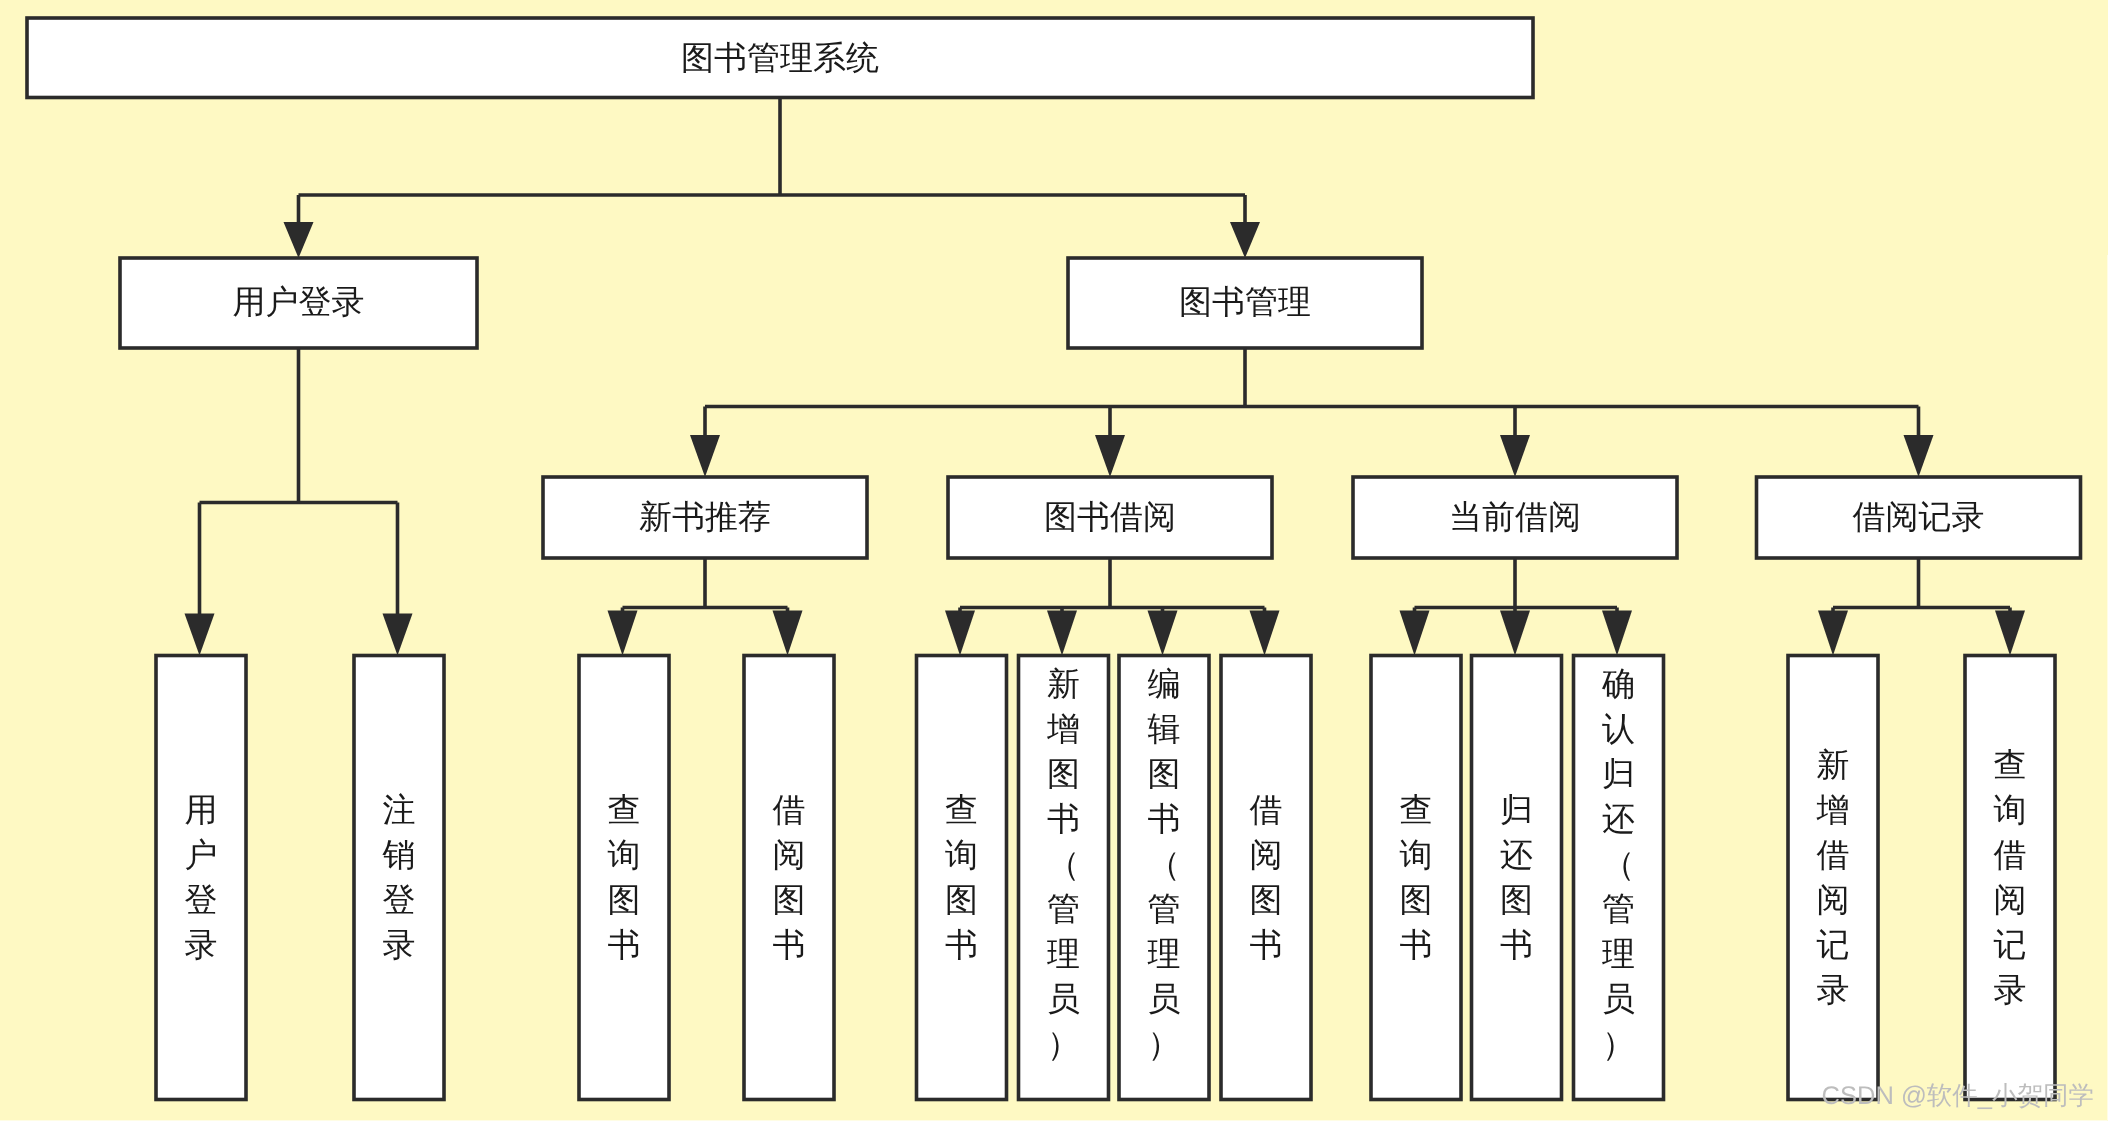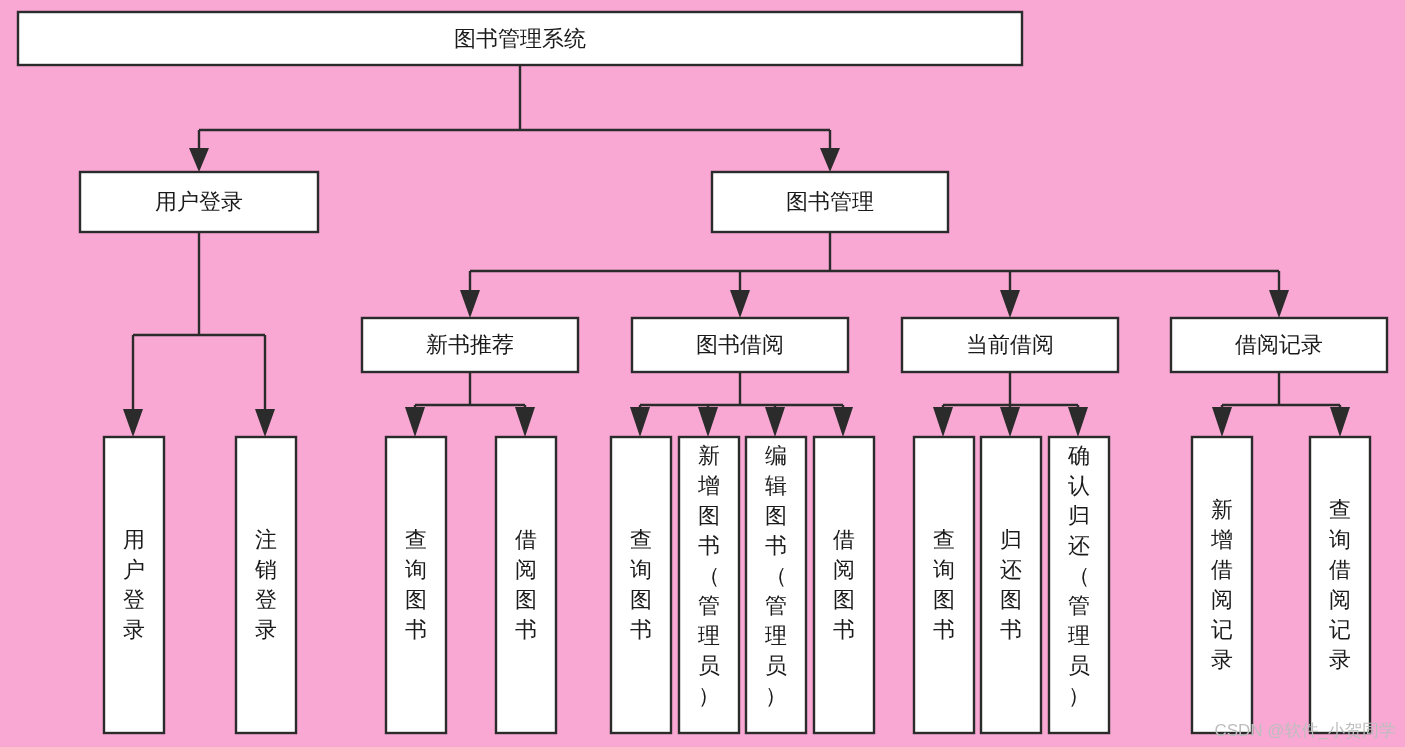--- a/index.html
+++ b/index.html
@@ -7,21 +7,21 @@
     padding: 0;
     background: #ffffff;
   }
   body {
     font-family: "Liberation Sans", "DejaVu Sans", sans-serif;
   }
   #diagram-root {
     position: relative;
     width: 1405px;
     height: 747px;
-    background: #f9a8d4;
+    background: #fef9c3;
     overflow: hidden;
   }
   svg.canvas {
     position: absolute;
     left: 0;
     top: 0;
     width: 1405px;
     height: 747px;
   }
   .node-rect {

